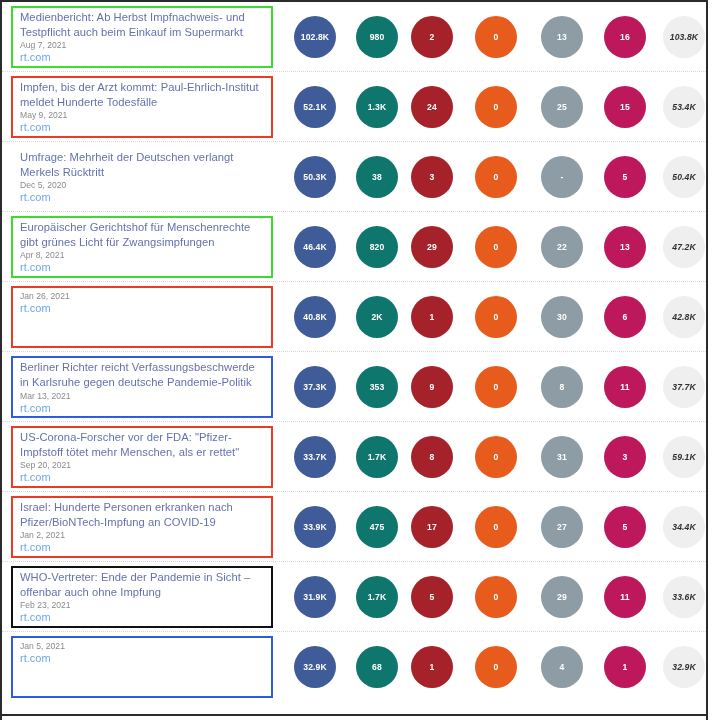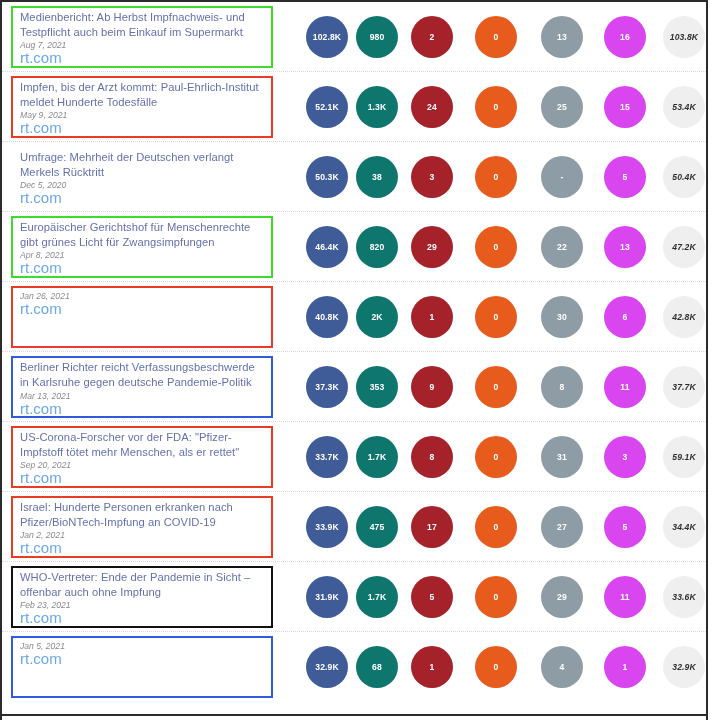--- a/index.html
+++ b/index.html
@@ -69,51 +69,50 @@
     margin:0 0 1px 0;
     max-height:30px;
     overflow:hidden;
   }
   .date{
     display:block;
     font-size:8.6px;
     line-height:11px;
     color:#8a8a8a;
     margin:1px 0 0 0;
-    font-style:italic;
   }
   .source{
     display:block;
-    font-size:15px;
+    font-size:11px;
     line-height:11px;
     color:#6aa8e8;
     margin:1px 0 0 0;
   }
 
   
   .bubble{
     position:absolute;
     top:14px;
     width:42px;height:42px;
     border-radius:50%;
     display:flex;
     align-items:center;
     justify-content:center;
     font-size:8.6px;
     font-weight:bold;
     color:#ffffff;
     letter-spacing:0.1px;
     white-space:nowrap;
   }
-  .b1{left:304px;background:#3f5c98;}
+  .b1{left:292px;background:#3f5c98;}
   .b2{left:354px;background:#0f766e;}
   .b3{left:409px;background:#a5222a;}
   .b4{left:473px;background:#e75b1d;}
   .b5{left:539px;background:#8d9ca5;}
-  .b6{left:602px;background:#d946ef;}
+  .b6{left:602px;background:#be185d;}
   .b7{left:661px;background:#efeff0;color:#2f3032;font-style:italic;}
 </style>
 </head>
 <body>
 
 <div id="app">
   <div id="frame-top"></div>
   <div id="frame-right"></div>
   <div id="frame-bottom"></div>
 

